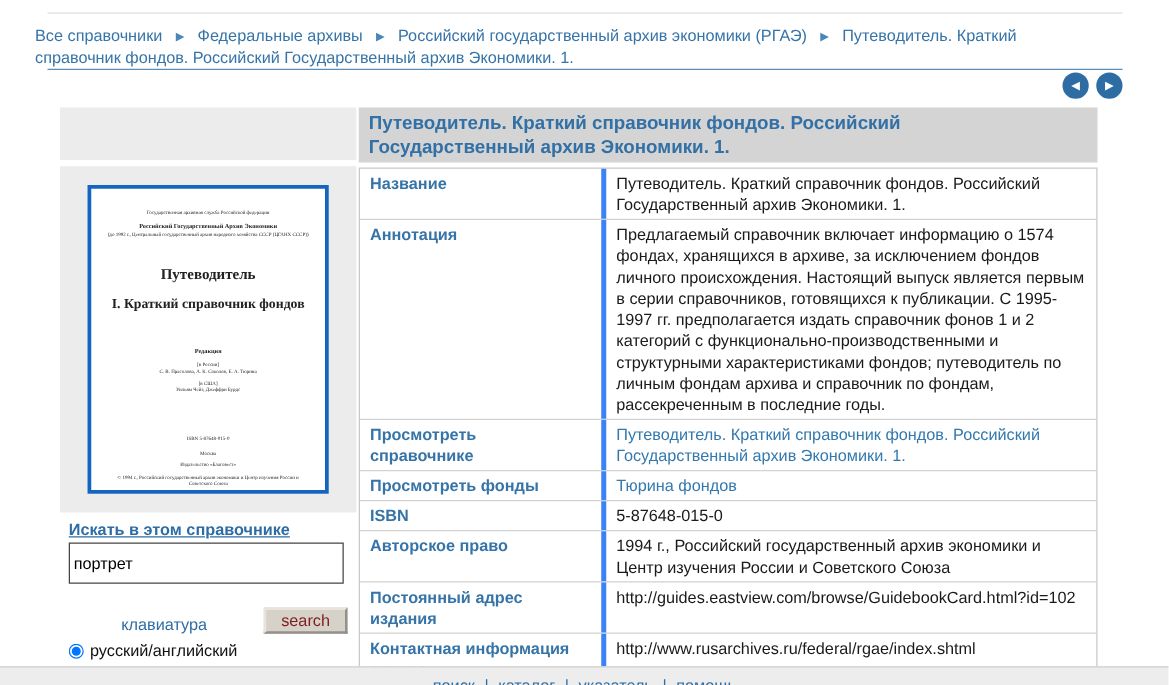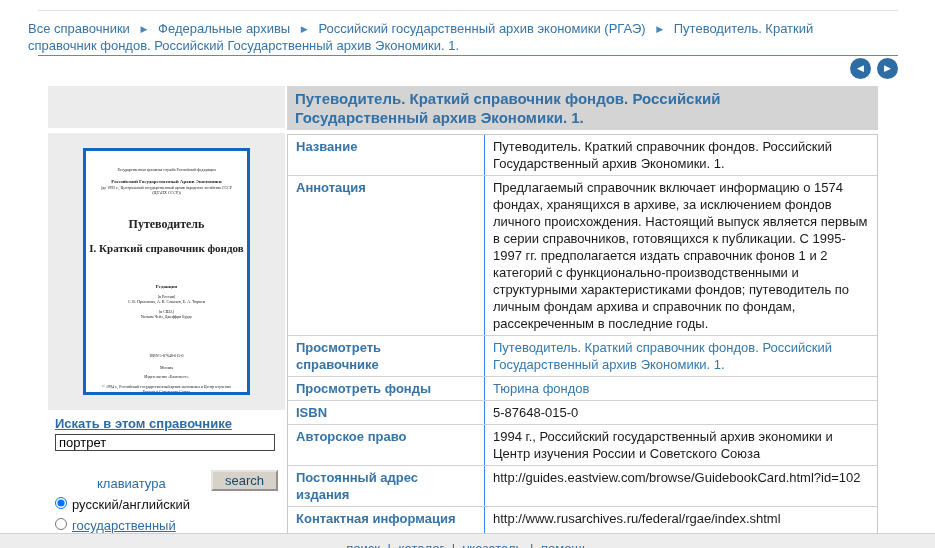--- a/index.html
+++ b/index.html
@@ -30,21 +30,21 @@
   .pager-btn .glyph { color:#fff; font-size:9px; line-height:1; }
 
   
   .left-col { position:absolute; left:48px; top:86px; width:237px; }
   .gray-spacer { height:42px; background:#ececec; }
   .cover-panel {
     margin-top:5px; height:277px; background:#ececec;
     display:flex; align-items:center; justify-content:center;
   }
   .cover {
-    width:167px; height:247px; background:#fff;
+    width:193px; height:247px; background:#fff;
     border:3px solid #1565c0;
     font-family:"Liberation Serif", serif; color:#222;
     text-align:center; overflow:hidden; padding-top:16px;
   }
   .c-agency   { font-size:4px; }
   .c-archive  { font-size:5px; font-weight:bold; margin-top:7px; }
   .c-archive-sub { font-size:4px; margin-top:1px; padding:0 10px; }
   .c-title    { font-size:12px; font-weight:bold; margin-top:22px; }
   .c-subtitle { font-size:11px; font-weight:bold; margin-top:10px; }
   .c-ed-head  { font-size:5px; font-weight:bold; margin-top:30px; }
@@ -55,46 +55,46 @@
   .c-pub      { font-size:4px; margin-top:4px; }
   .c-copy     { font-size:4px; margin-top:5px; padding:0 16px; }
 
   
   .search-panel { margin-top:6px; padding:0 7px; }
   .search-heading {
     text-align:left; color:#2e6da4; font-weight:bold; font-size:13px;
     text-decoration:underline; cursor:pointer;
   }
   .search-input {
-    display:block; margin-top:3px; width:220px; height:17px;
+    display:block; margin-top:3px; width:220px; height:33px;
     border:1px solid #444; font-size:13px; padding:0 3px;
     font-family:"Liberation Sans", sans-serif;
   }
   .search-row { display:flex; align-items:flex-end; margin-top:19px; }
   .kb-link { color:#2e6da4; font-size:13px; margin-left:42px; cursor:pointer; }
   .search-btn {
     margin-left:auto; font-size:13px; padding:1px 12px;
-    background:#d6d2ca; border:2px outset #e8e4dc; color:#0c4a6e;
+    background:#d6d2ca; border:2px outset #e8e4dc; color:#7f1d1d;
     font-family:"Liberation Sans", sans-serif; cursor:pointer;
   }
-  .radio-row { display:flex; margin-top:6px; font-size:13px; color:#111; cursor:pointer; }
+  .radio-row { display:flex; align-items:center; margin-top:6px; font-size:13px; color:#111; cursor:pointer; }
   .radio-row input { margin-right:5px; width:12px; height:12px; }
   .translit { color:#2e6da4; text-decoration:underline; }
 
   
   .main-col { position:absolute; left:287px; top:86px; width:591px; }
   .title-bar {
     background:#d4d4d4; color:#3270a5; font-weight:bold; font-size:15px;
     line-height:19px; padding:3px 90px 3px 8px; min-height:42px;
   }
   .t-grid { margin-top:4px; border:1px solid #c8c8c8; background:#fff; }
   .t-row { display:flex; }
   .t-row + .t-row { border-top:1px solid #d2d2d2; }
   .t-lbl {
-    width:197px; flex:0 0 197px; border-right:1px solid #3b82f6;
+    width:197px; flex:0 0 197px; border-right:4px solid #3b82f6;
     color:#3674a8; font-weight:bold; font-size:13px; line-height:17px;
     padding:3px 20px 3px 8px;
   }
   .t-val {
     flex:1; color:#1a1a1a; font-size:13px; line-height:17px;
     padding:3px 6px 3px 8px;
   }
   .t-val.link { color:#3379ae; cursor:pointer; }
 
   

